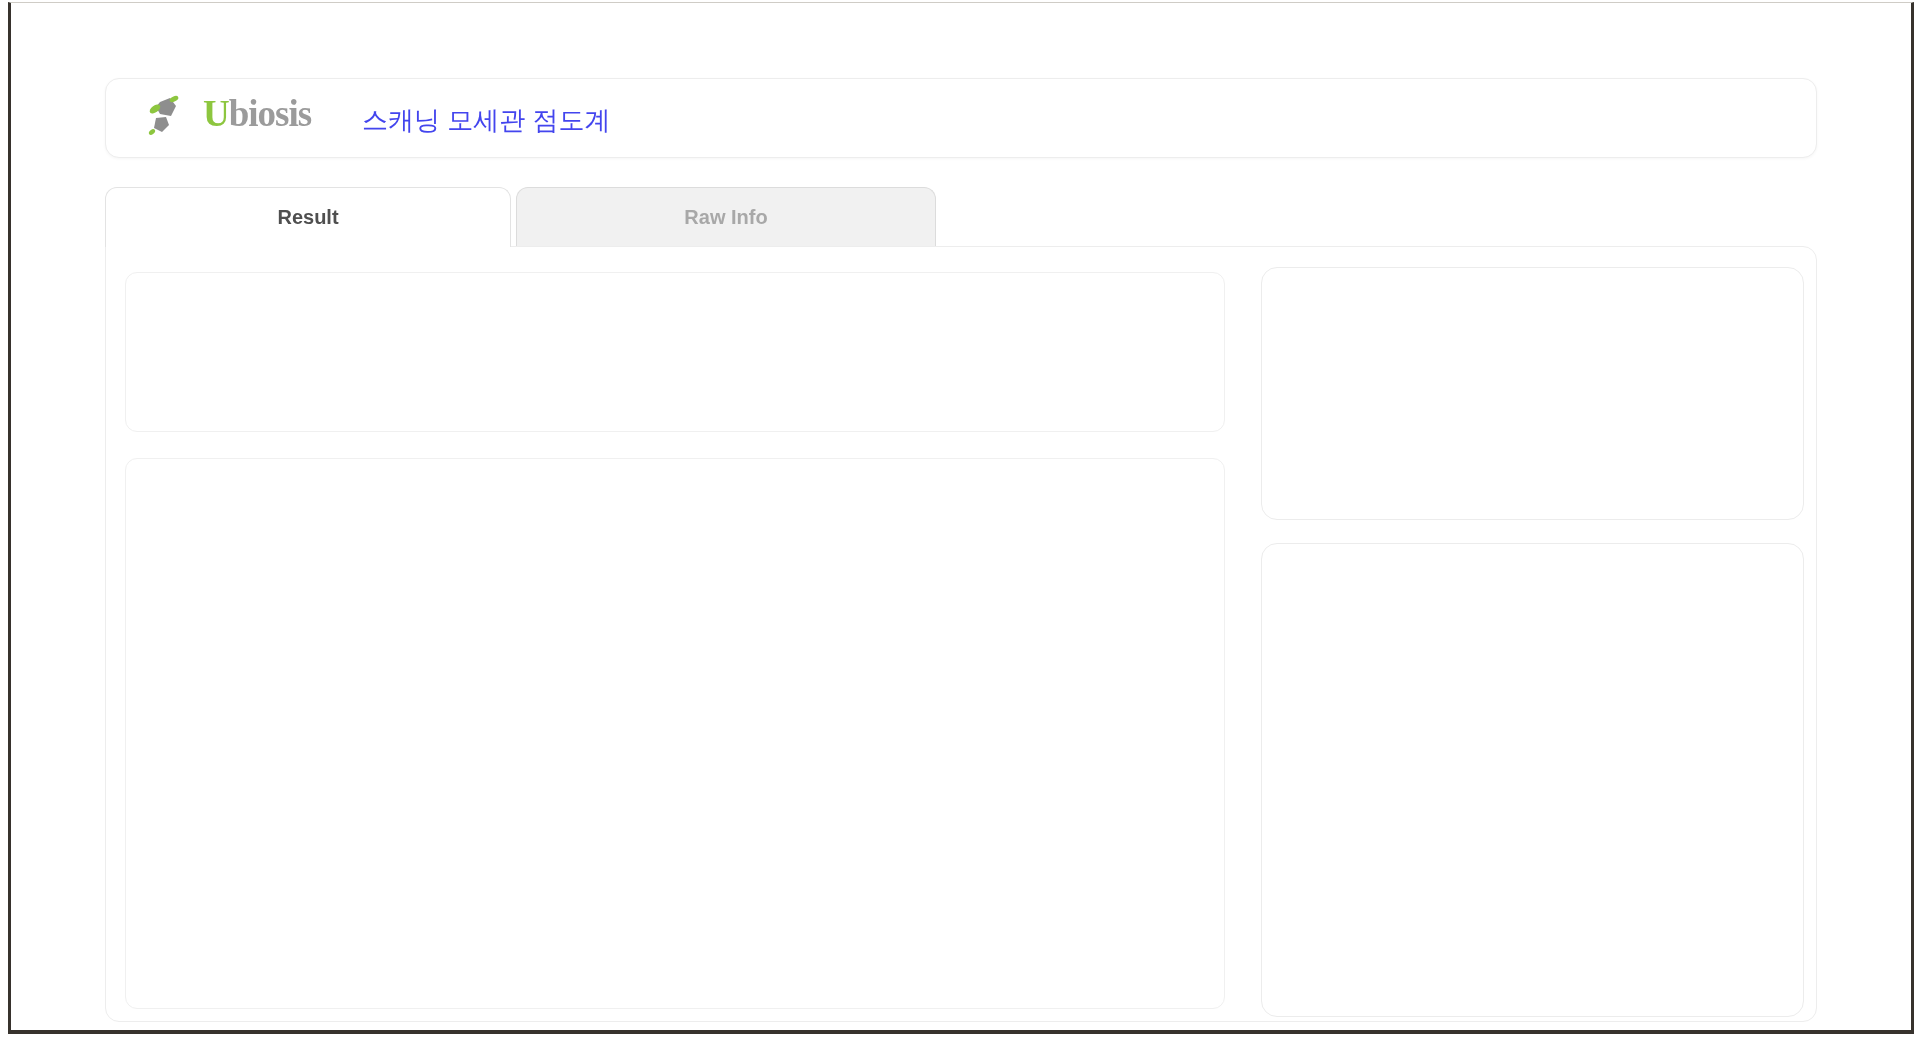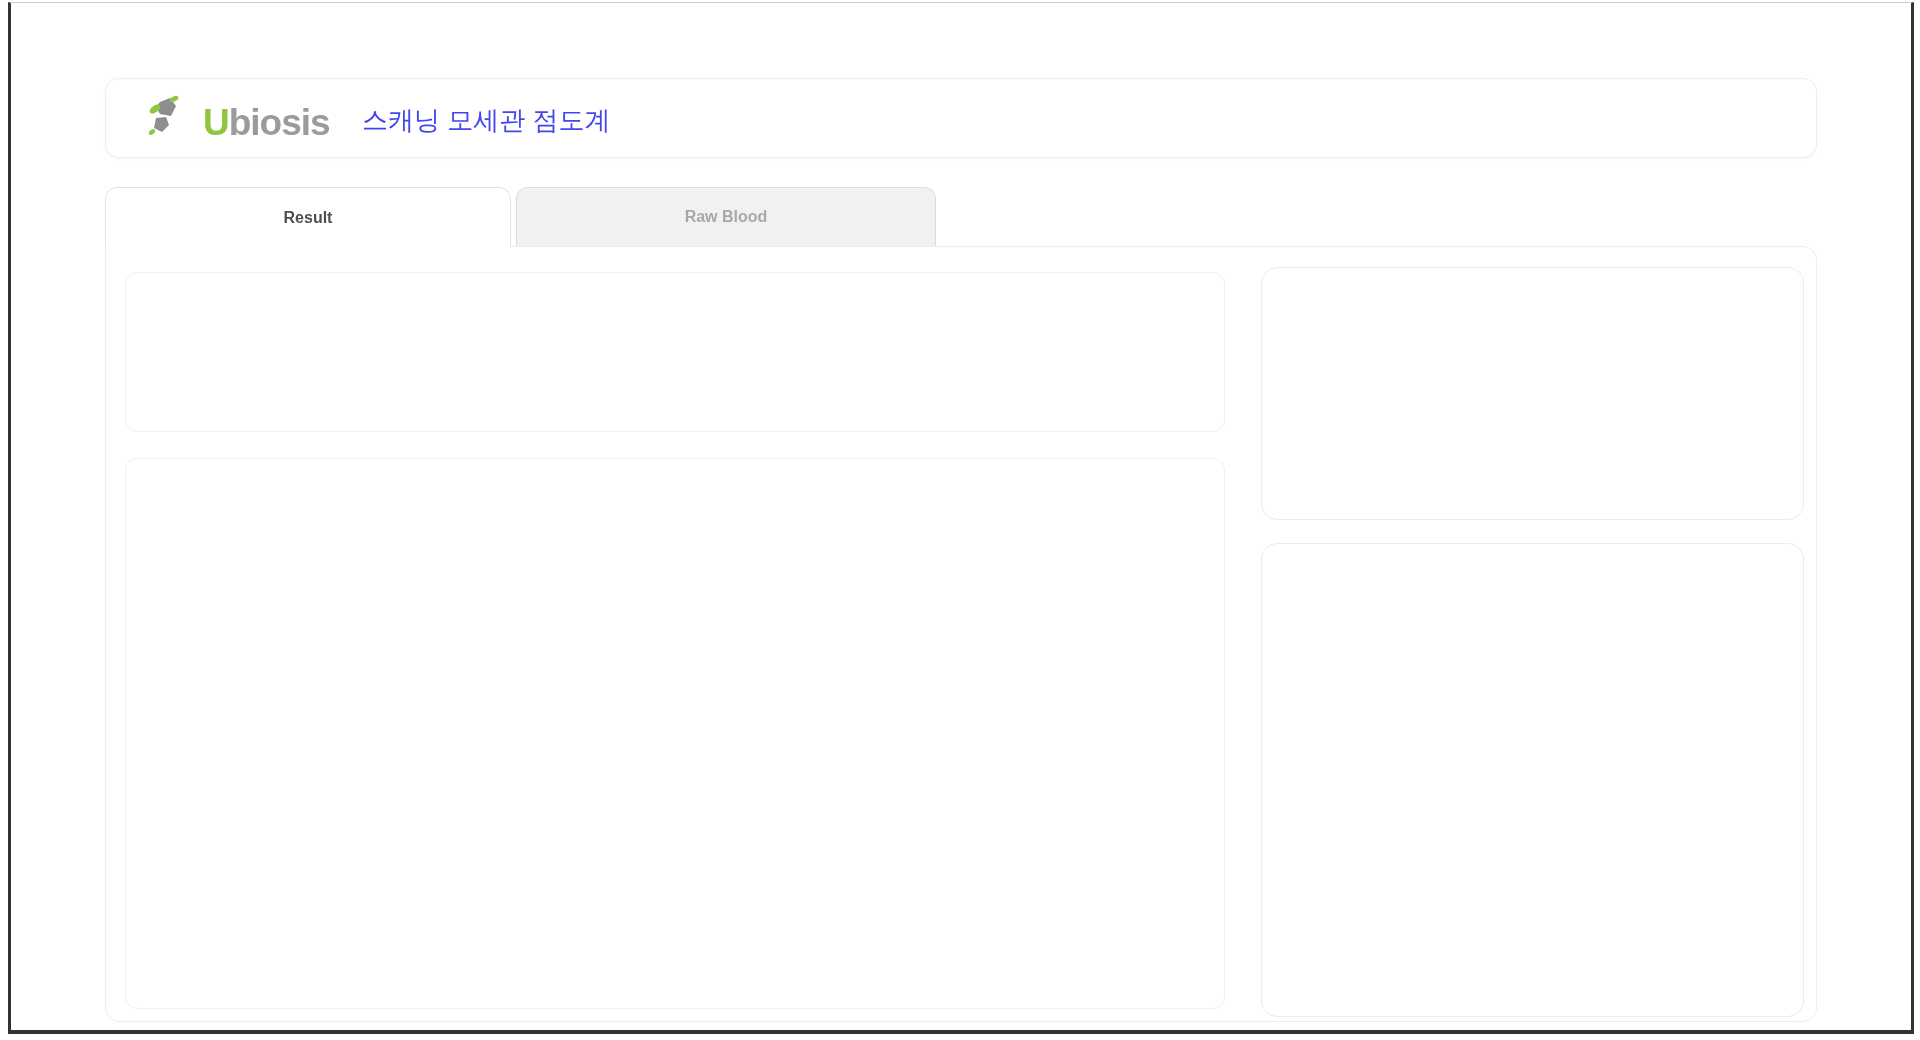--- a/index.html
+++ b/index.html
@@ -17,28 +17,28 @@
     border-left:3px solid #37322d;border-right:3px solid #37322d;
     border-bottom:4px solid #37322d;border-top:1px solid #cfccc6;}
   .titlebar{left:8px;top:2px;width:1906px;height:25px;background:#f2f1ec;
     border-bottom:1px solid #e2e0da;}
   .close-btn{position:absolute;right:16px;top:1px;font-size:17px;color:#222;
     line-height:23px;cursor:default;}
 
   
   .header-card{left:105px;top:78px;width:1712px;height:80px;background:#fff;
     border:1px solid #ededed;border-radius:14px;box-shadow:0 1px 3px rgba(0,0,0,.04);}
-  .brand{left:146px;top:92px;height:52px;display:flex;align-items:flex-end;gap:9px;}
+  .brand{left:146px;top:92px;height:52px;display:flex;align-items:flex-start;gap:9px;font-family:Liberation Serif, serif;}
   .brand-text{font-size:37px;font-weight:bold;letter-spacing:-1px;color:var(--logo-gray);}
   .brand-text .u{color:var(--logo-green);}
   .app-title{left:362px;top:103px;font-size:26px;font-weight:normal;color:var(--title-blue);}
 
   
   .tab{display:flex;align-items:center;justify-content:center;
-    font-size:16px;font-weight:bold;border-radius:12px 12px 0 0;}
+    font-size:20px;font-weight:bold;border-radius:12px 12px 0 0;}
   .tab-result{left:105px;top:187px;width:406px;height:60px;background:#fff;
     border:1px solid #e3e3e3;border-bottom:none;color:var(--head-gray);z-index:3;}
   .tab-raw{left:516px;top:187px;width:420px;height:59px;background:#f1f1f1;
     border:1px solid #dcdcdc;border-bottom:none;color:#a8a8a8;z-index:1;}
 
   
   .outer-card{left:105px;top:246px;width:1712px;height:776px;background:#fff;
     border:1px solid #ededed;border-radius:0 14px 14px 14px;z-index:2;}
 
   .inner-card{background:#fff;border:1px solid #f0f0f0;border-radius:12px;z-index:4;}
@@ -101,21 +101,21 @@
       <ellipse cx="9" cy="17" rx="6" ry="3.4" transform="rotate(-35 9 17)" fill="#8dc63f"></ellipse>
       <ellipse cx="28" cy="7" rx="4.6" ry="2.6" transform="rotate(-25 28 7)" fill="#8dc63f"></ellipse>
       <ellipse cx="6" cy="40" rx="3.6" ry="2.2" transform="rotate(-40 6 40)" fill="#8dc63f"></ellipse>
     </svg>
   </span>
   <span class="brand-text"><span class="u">U</span><span>biosis</span></span>
 </div>
 <div class="abs app-title">스캐닝 모세관 점도계</div>
 
 <div class="abs tab tab-result">Result</div>
-<div class="abs tab tab-raw">Raw Blood</div>
+<div class="abs tab tab-raw">Raw Info</div>
 
 <div class="abs outer-card"></div>
 
 <div class="abs inner-card file-card"></div>
 <span class="abs info-icon" style="left:150px;top:291px;">i</span>
 <div class="abs section-title" style="left:186px;top:292px;font-size:20px;">File Info</div>
 <div class="abs file-grid">
   <div class="fi-head">Scanning Date</div>
   <div class="fi-head">Assembly</div>
   <div class="fi-head">Patient ID</div>

